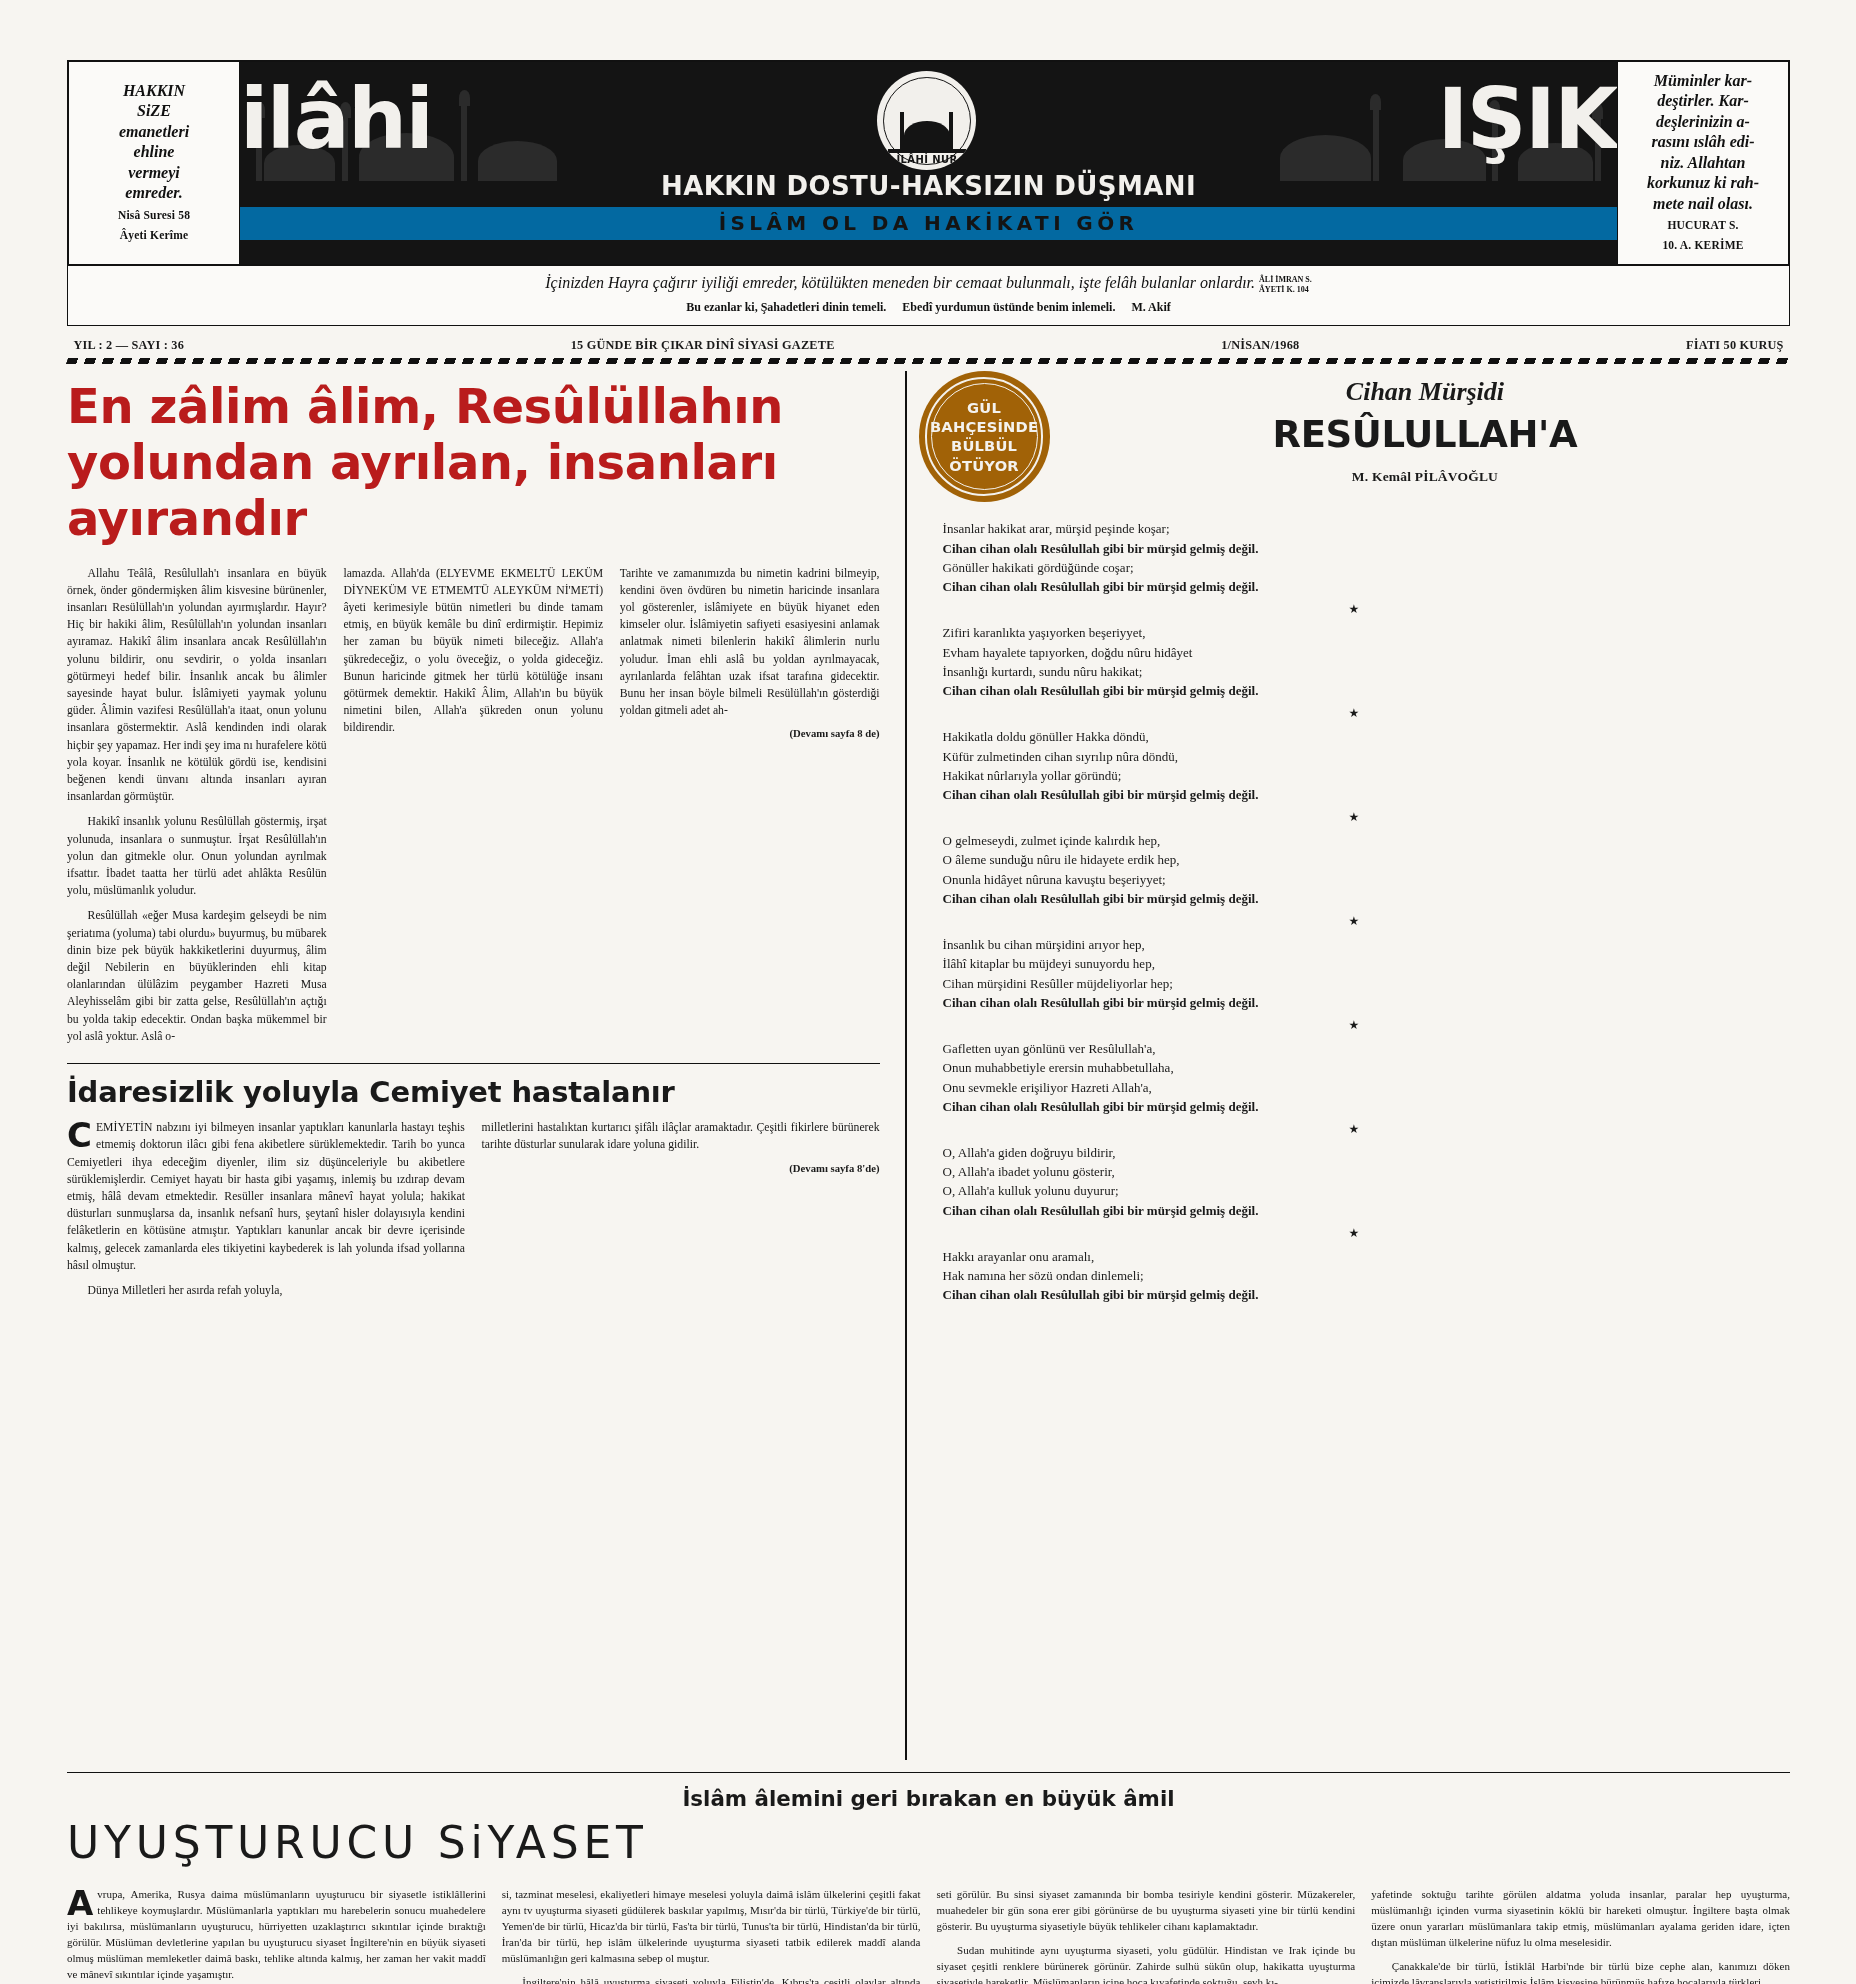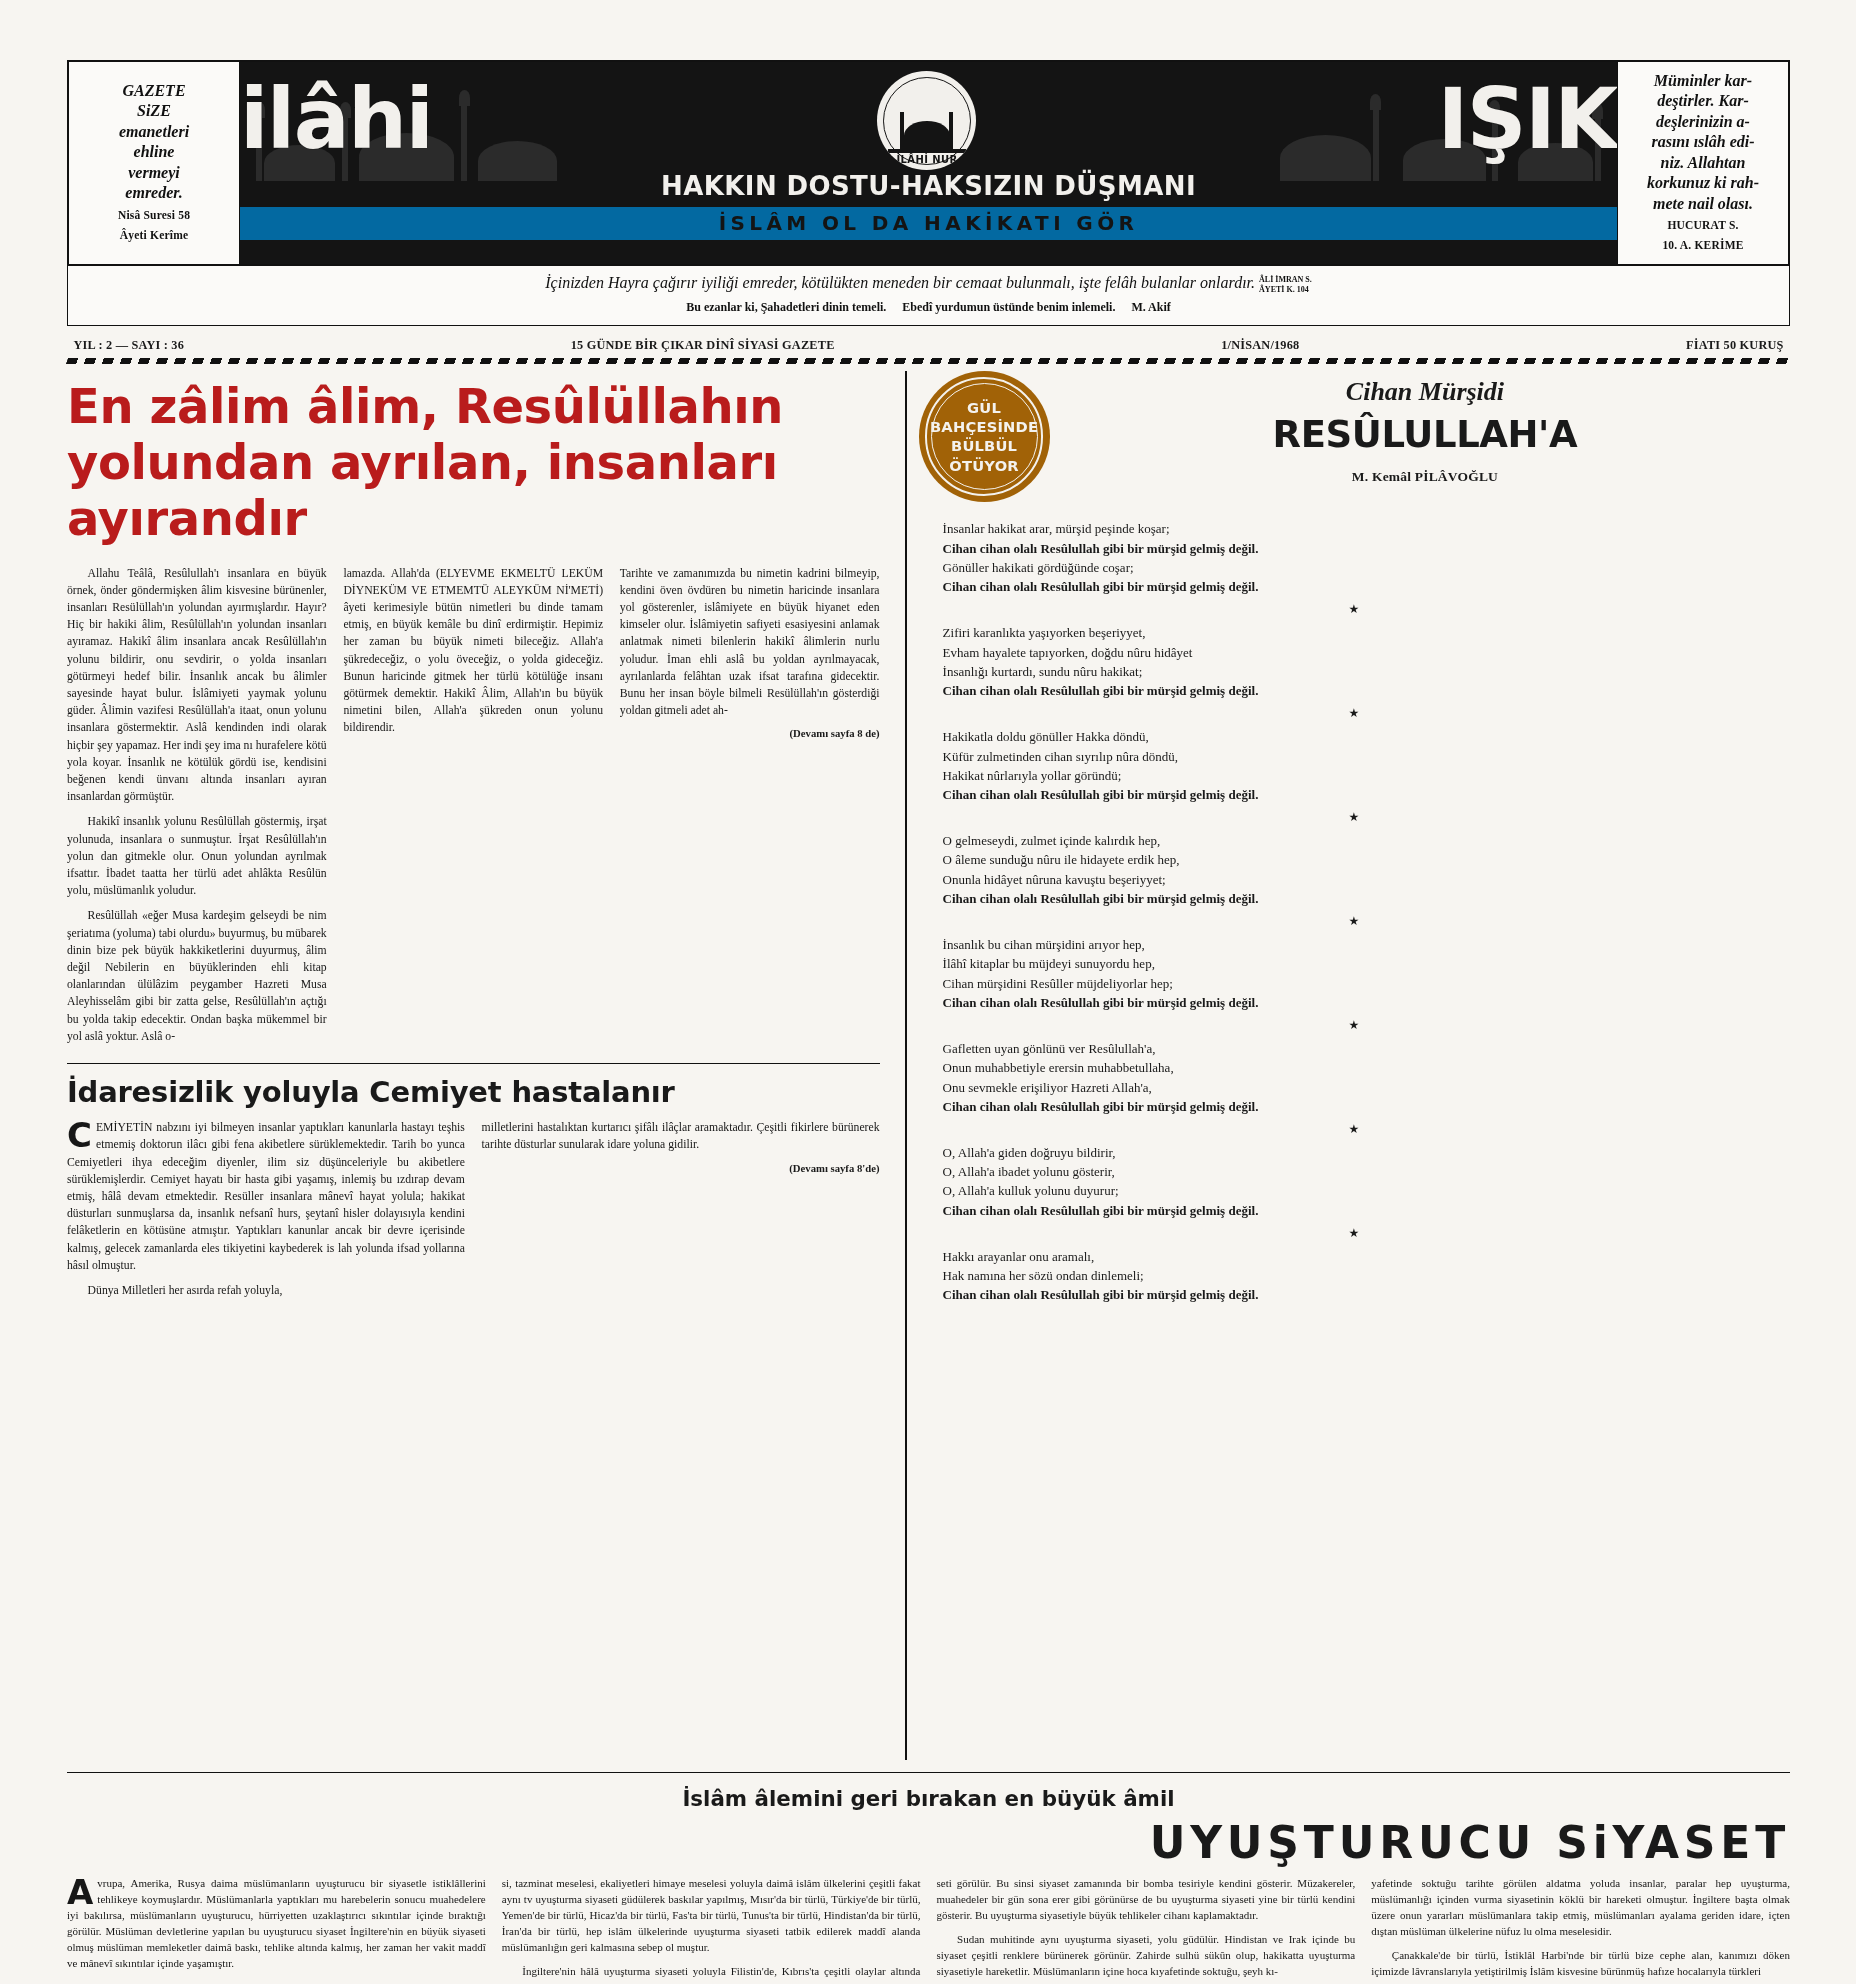--- a/index.html
+++ b/index.html
@@ -297,39 +297,39 @@
   .feature { margin-top: 12px; border-top: 1.6px solid #111; padding-top: 8.7px;}
   .feature-kicker {
     font-family:"DejaVu Sans", sans-serif;
     font-weight:700;
     font-size: 21.4px;
     text-align:center;
     margin: 4.8px 0 5.6px 0;
   }
   .feature-title {
     font-family:"DejaVu Sans", sans-serif;
-    font-weight:700;
+    font-weight:400;
     font-size: 44px;
-    text-align:right;
+    text-align:left;
     letter-spacing: 4.8px;
-    margin: 0 0 8px 0;
+    margin: 0 0 19px 0;
   }
   .cols4 { display:flex; gap: 16px; }
   .cols4 .col { flex:1 1 0; }
   .feature p.body { font-size: 11px; line-height:1.45; }
 </style>
 </head>
 <body>
 
 <div class="page">
 
   <div class="masthead">
     <div class="mh-box">
       <div class="mh-box-inner">
-        <span>GAZETE</span><br>
+        <span>HAKKIN</span><br>
         <span>SiZE</span><br>
         <span>emanetleri</span><br>
         <span>ehline</span><br>
         <span>vermeyi</span><br>
         <span>emreder.</span><br>
         <span class="small">Nisâ Suresi 58</span><br>
         <span class="small">Âyeti Kerîme</span>
       </div>
     </div>
 

